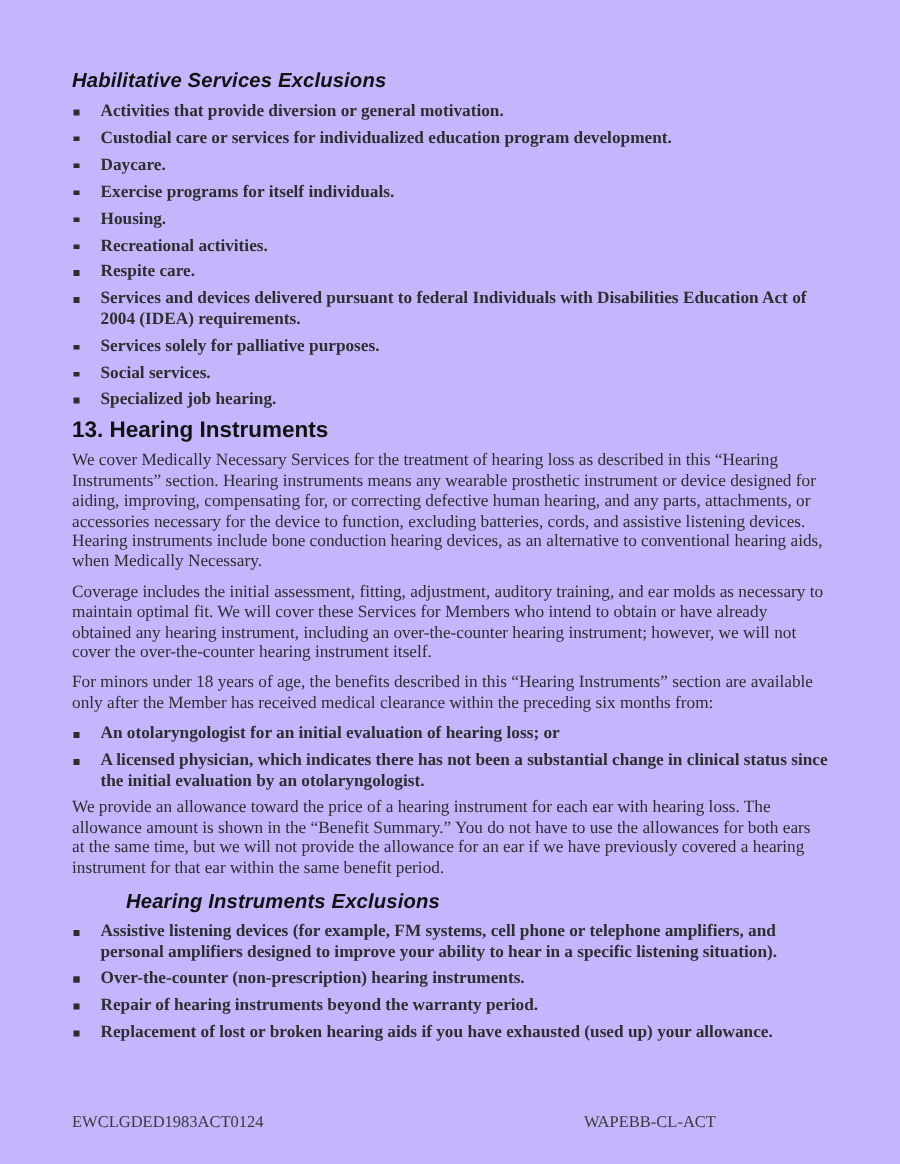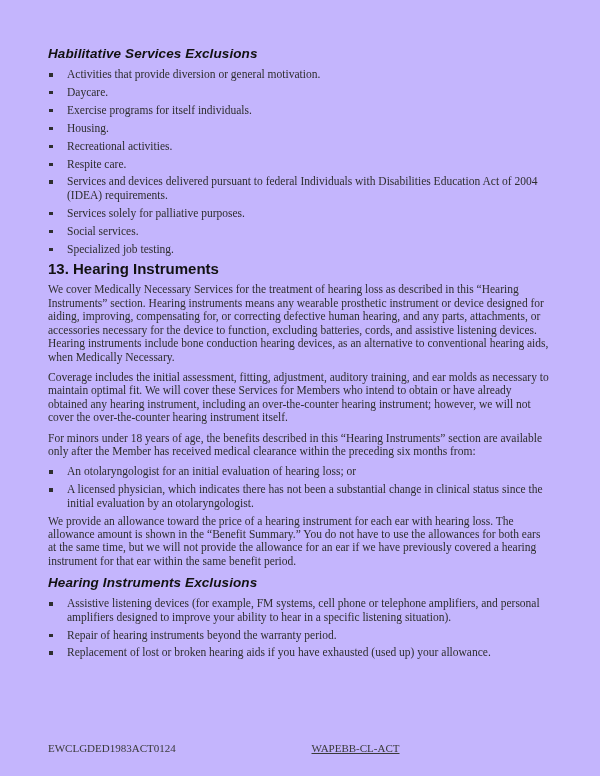--- a/index.html
+++ b/index.html
@@ -17,21 +17,21 @@
   .subheading {
     font-family: "Liberation Sans", sans-serif;
     font-style: italic;
     font-weight: 700;
     font-size: 13.5px;
     line-height: 16px;
     color: #121212;
     margin: 0 0 6px 0;
     letter-spacing: 0.1px;
   }
-  .subheading.spaced { margin-top: 4px; }
+  .subheading.spaced { margin-top: 4px; margin-left: 36px; }
   .section-heading {
     font-family: "Liberation Sans", sans-serif;
     font-weight: 700;
     font-size: 15px;
     line-height: 18px;
     color: #121212;
     margin: 2px 0 5px 0;
   }
   p.body {
     font-size: 11.5px;
@@ -39,20 +39,21 @@
     margin: 0 4px 7px 0;
     color: #2e2e2e;
   }
   ul.bullets {
     list-style: none;
     margin: 0 0 2px 0;
     padding: 0;
     font-size: 11.5px;
     line-height: 13.4px;
     color: #2e2e2e;
+    font-weight: bold;
   }
   ul.bullets li {
     position: relative;
     padding-left: 19px;
     margin-bottom: 4.5px;
   }
   .blt {
     position: absolute;
     left: 1px;
     top: 5px;
@@ -67,61 +68,62 @@
     bottom: 22px;
     display: flex;
     align-items: baseline;
     font-size: 11px;
     color: #3a3a3a;
     font-family: "Liberation Serif", serif;
     gap: 20px;
   }
   .footer .f-left  { flex: 1; text-align: left; }
   .footer .f-mid   { flex: 1; text-align: center; }
-  .footer .f-right { flex: 1; text-align: left; text-decoration: underline; }
+  .footer .f-right { flex: 1; text-align: center; }
 </style>
 </head>
 <body>
 
 <div class="page">
 
   <h2 class="subheading">Habilitative Services Exclusions</h2>
 
   <ul class="bullets">
     <li><span class="blt"></span><span>Activities that provide diversion or general motivation.</span></li>
+    <li><span class="blt"></span><span>Custodial care or services for individualized education program development.</span></li>
     <li><span class="blt"></span><span>Daycare.</span></li>
     <li><span class="blt"></span><span>Exercise programs for itself individuals.</span></li>
     <li><span class="blt"></span><span>Housing.</span></li>
     <li><span class="blt"></span><span>Recreational activities.</span></li>
     <li><span class="blt"></span><span>Respite care.</span></li>
     <li><span class="blt"></span><span>Services and devices delivered pursuant to federal Individuals with Disabilities Education Act of 2004 (IDEA) requirements.</span></li>
     <li><span class="blt"></span><span>Services solely for palliative purposes.</span></li>
     <li><span class="blt"></span><span>Social services.</span></li>
-    <li><span class="blt"></span><span>Specialized job testing.</span></li>
+    <li><span class="blt"></span><span>Specialized job hearing.</span></li>
   </ul>
 
   <h1 class="section-heading">13. Hearing Instruments</h1>
 
   <p class="body">We cover Medically Necessary Services for the treatment of hearing loss as described in this “Hearing Instruments” section. Hearing instruments means any wearable prosthetic instrument or device designed for aiding, improving, compensating for, or correcting defective human hearing, and any parts, attachments, or accessories necessary for the device to function, excluding batteries, cords, and assistive listening devices. Hearing instruments include bone conduction hearing devices, as an alternative to conventional hearing aids, when Medically Necessary.</p>
   <p class="body">Coverage includes the initial assessment, fitting, adjustment, auditory training, and ear molds as necessary to maintain optimal fit. We will cover these Services for Members who intend to obtain or have already obtained any hearing instrument, including an over-the-counter hearing instrument; however, we will not cover the over-the-counter hearing instrument itself.</p>
   <p class="body">For minors under 18 years of age, the benefits described in this “Hearing Instruments” section are available only after the Member has received medical clearance within the preceding six months from:</p>
 
   <ul class="bullets">
     <li><span class="blt"></span><span>An otolaryngologist for an initial evaluation of hearing loss; or</span></li>
     <li><span class="blt"></span><span>A licensed physician, which indicates there has not been a substantial change in clinical status since the initial evaluation by an otolaryngologist.</span></li>
   </ul>
 
   <p class="body">We provide an allowance toward the price of a hearing instrument for each ear with hearing loss. The allowance amount is shown in the “Benefit Summary.” You do not have to use the allowances for both ears at the same time, but we will not provide the allowance for an ear if we have previously covered a hearing instrument for that ear within the same benefit period.</p>
 
   <h2 class="subheading spaced">Hearing Instruments Exclusions</h2>
 
   <ul class="bullets">
     <li><span class="blt"></span><span>Assistive listening devices (for example, FM systems, cell phone or telephone amplifiers, and personal amplifiers designed to improve your ability to hear in a specific listening situation).</span></li>
     <li><span class="blt"></span></li>
-    <li><span class="blt"></span></li>
+    <li><span class="blt"></span><span>Over-the-counter (non-prescription) hearing instruments.</span></li>
     <li><span class="blt"></span><span>Repair of hearing instruments beyond the warranty period.</span></li>
     <li><span class="blt"></span><span>Replacement of lost or broken hearing aids if you have exhausted (used up) your allowance.</span></li>
   </ul>
 
   <div class="footer">
     <span class="f-left">EWCLGDED1983ACT0124</span>
     <span class="f-right">WAPEBB-CL-ACT</span>
   </div>
 
 </div>

